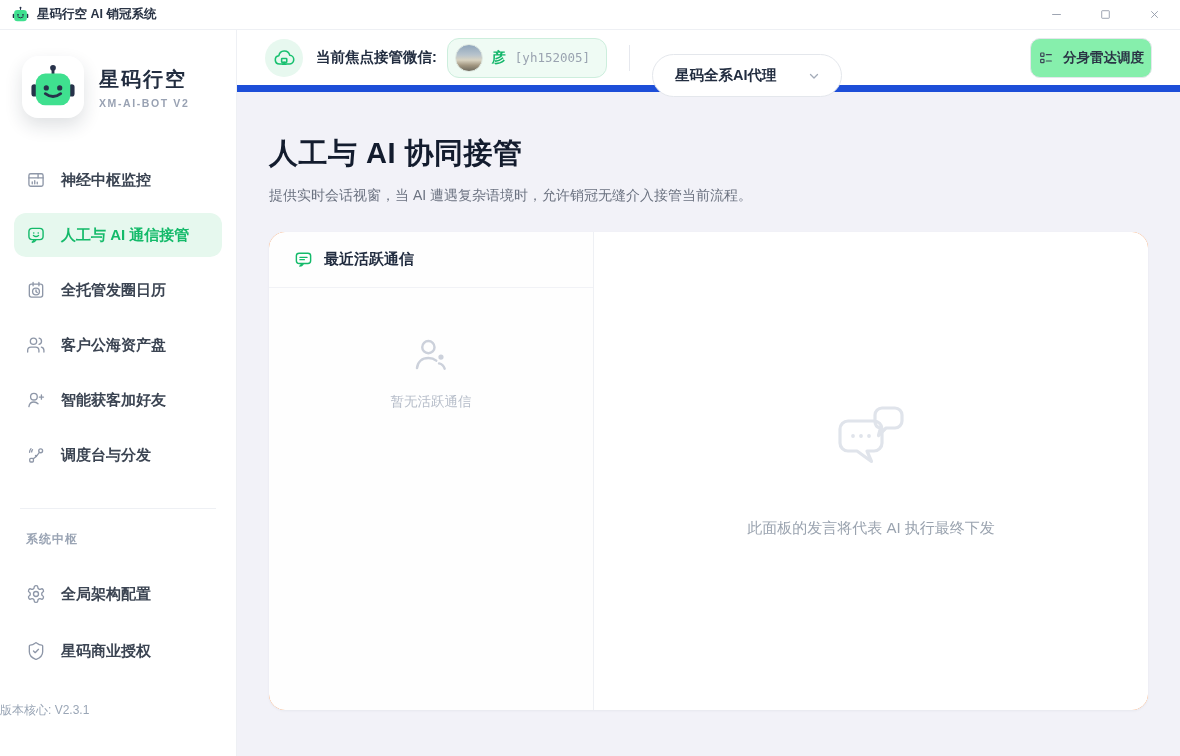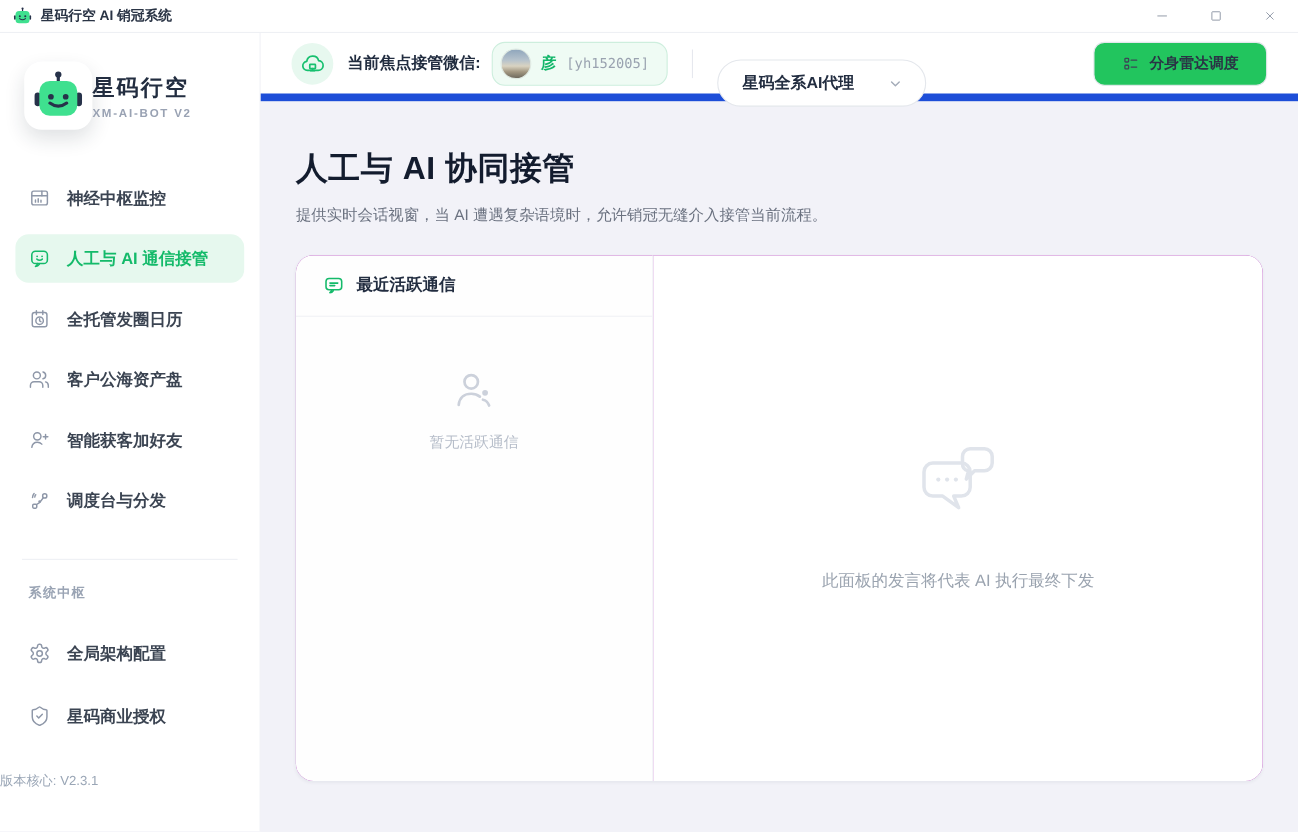--- a/index.html
+++ b/index.html
@@ -13,21 +13,21 @@
   .titlebar-title { font-size:12.5px; font-weight:700; color:#2a3445; }
   .win-controls { margin-left:auto; display:flex; align-items:center; gap:33px; }
   .win-btn { display:flex; align-items:center; justify-content:center; width:16px; height:16px; cursor:pointer; }
 
   
   .app { display:flex; height:726px; }
 
   
   .sidebar { width:237px; background:#fff; border-right:1px solid #eef0f4;
     display:flex; flex-direction:column; overflow:hidden; }
-  .logo-row { display:flex; align-items:center; gap:0; padding:26px 16px 24px 22px; }
+  .logo-row { display:flex; align-items:center; gap:15px; padding:26px 16px 24px 22px; }
   .logo-card { width:62px; height:62px; border-radius:16px; background:#fff;
     box-shadow:0 8px 18px rgba(30,41,59,.14); display:flex; align-items:center; justify-content:center; flex:0 0 auto; }
   .logo-title { font-size:20px; font-weight:800; color:#222d40; letter-spacing:2px; }
   .logo-sub { font-size:10.5px; font-weight:700; color:#99a2b3; letter-spacing:1.6px; margin-top:4px; }
 
   .nav { padding:16px 14px 0; }
   .nav-item { display:flex; align-items:center; gap:15px; padding:12px 12px;
     border-radius:12px; margin-bottom:11px; font-size:15px; font-weight:700;
     color:#3b4452; cursor:pointer; }
   .nav-item .nav-ic { display:flex; color:#8e97a8; flex:0 0 auto; }
@@ -52,28 +52,28 @@
   .avatar { width:28px; height:28px; border-radius:50%;
     background:linear-gradient(180deg,#8fa6bc 0%,#b7c3cc 38%,#d9d3c1 58%,#a29781 78%,#6e695d 100%);
     border:1px solid #dfe9e2; }
   .account-name { color:#12b669; font-weight:700; font-size:14px; }
   .account-id { color:#9aa3b0; font-size:12.5px; font-family:"DejaVu Sans Mono",monospace; }
   .vdivider { width:1px; height:26px; background:#e6e8ee; margin:0 22px; }
   .agent-dropdown { display:flex; align-items:center; gap:30px; border:1px solid #e4e7ec;
     border-radius:22px; padding:11px 20px 11px 22px; background:#fff; cursor:pointer;margin-top:36px; }
   .agent-dropdown .label { font-size:14.5px; font-weight:700; color:#222d40; }
   .radar-btn { margin-left:auto; display:flex; align-items:center; gap:9px; border:1px solid #e4e7ec;
-    border-radius:10px; padding:10px 25px; background:#22c55e; cursor:pointer;
+    border-radius:10px; padding:10px 7px; background:#86efac; cursor:pointer;
     font-size:13.5px; font-weight:700; color:#2a3445; }
 
   .content { flex:1; min-height:0; padding:42px 32px 46px; display:flex; flex-direction:column; }
   .page-title { font-size:29px; font-weight:800; color:#131c2e; letter-spacing:.5px; margin-bottom:13px; }
   .page-sub { font-size:14px; color:#6b7280; margin-bottom:27px; }
 
-  .panel-card { flex:1; min-height:0; background:#a21caf; border-radius:16px;
+  .panel-card { flex:1; min-height:0; background:#f97316; border-radius:16px;
     box-shadow:0 1px 3px rgba(25,35,55,.05); display:flex; overflow:hidden; }
   .left-panel { width:325px; flex:0 0 auto; border-right:1px solid #eef0f4;
     background:#fefefe; display:flex; flex-direction:column; }
   .left-header { height:56px; flex:0 0 auto; display:flex; align-items:center; gap:11px;
     padding:0 25px; border-bottom:1px solid #f1f2f6; font-size:15px; font-weight:800; color:#222d40; }
   .left-empty { padding-top:46px; display:flex; flex-direction:column; align-items:center; gap:17px; }
   .left-empty-text { font-size:13.5px; color:#b6bdc9; }
 
   .right-panel { flex:1; display:flex; flex-direction:column; align-items:center; justify-content:center; background:#fff; }
   .right-icon { margin-bottom:28px; }

